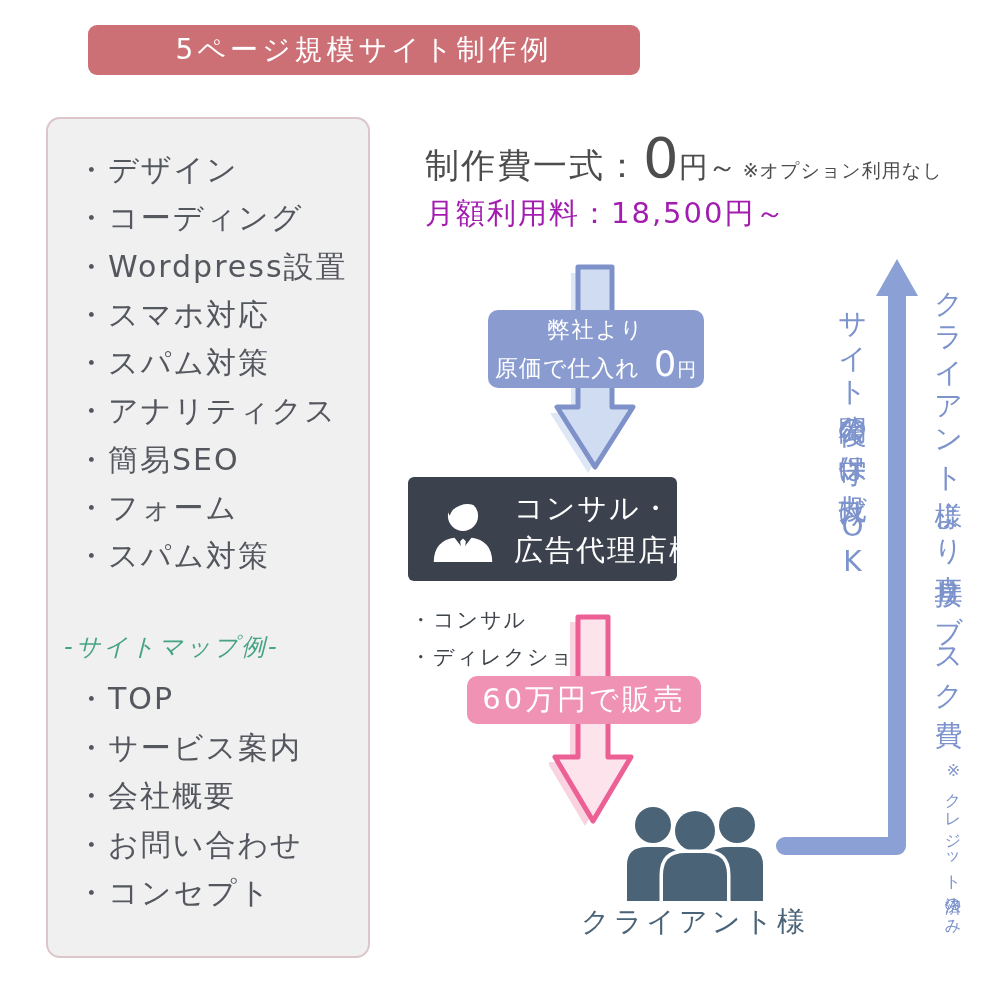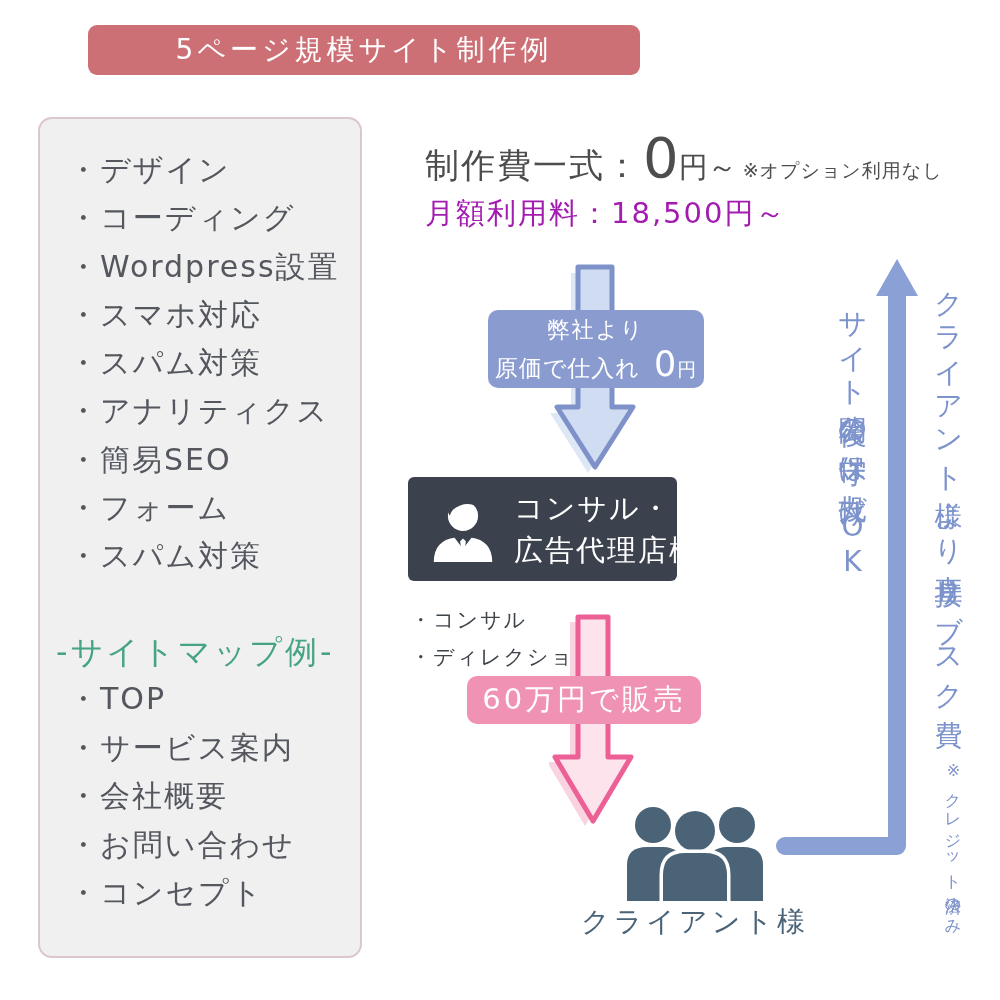--- a/index.html
+++ b/index.html
@@ -14,31 +14,31 @@
   
   .banner{
     left:88px;top:25px;width:552px;height:50px;
     background:#cc7076;border-radius:9px;
     display:flex;align-items:center;justify-content:center;
   }
   .banner span{color:#fff;font-size:28px;letter-spacing:4px;}
 
   
   .feature-box{
-    left:38px;top:117px;width:324px;height:841px;
+    left:46px;top:117px;width:324px;height:841px;
     background:#f0f0f1;border:2px solid #dcc6c9;border-radius:14px;
     box-sizing:border-box;
   }
   .feature-list{list-style:none;margin:0;padding:0;position:absolute;left:28px;top:27px;}
   .feature-list li{
     font-size:30px;line-height:48.3px;color:#54575d;letter-spacing:2px;white-space:nowrap;
   }
   .sitemap-heading{
     position:absolute;left:16px;top:512px;
-    font-size:32px;color:#46a483;letter-spacing:3px;white-space:nowrap;
+    font-size:24px;color:#46a483;letter-spacing:3px;white-space:nowrap;font-style:italic;
   }
   .sitemap-list{list-style:none;margin:0;padding:0;position:absolute;left:28px;top:556px;}
   .sitemap-list li{
     font-size:30px;line-height:48.5px;color:#54575d;letter-spacing:2px;white-space:nowrap;
   }
 
   
   .price-line1{
     left:425px;top:130px;display:flex;align-items:baseline;color:#4d4d4d;white-space:nowrap;
   }

